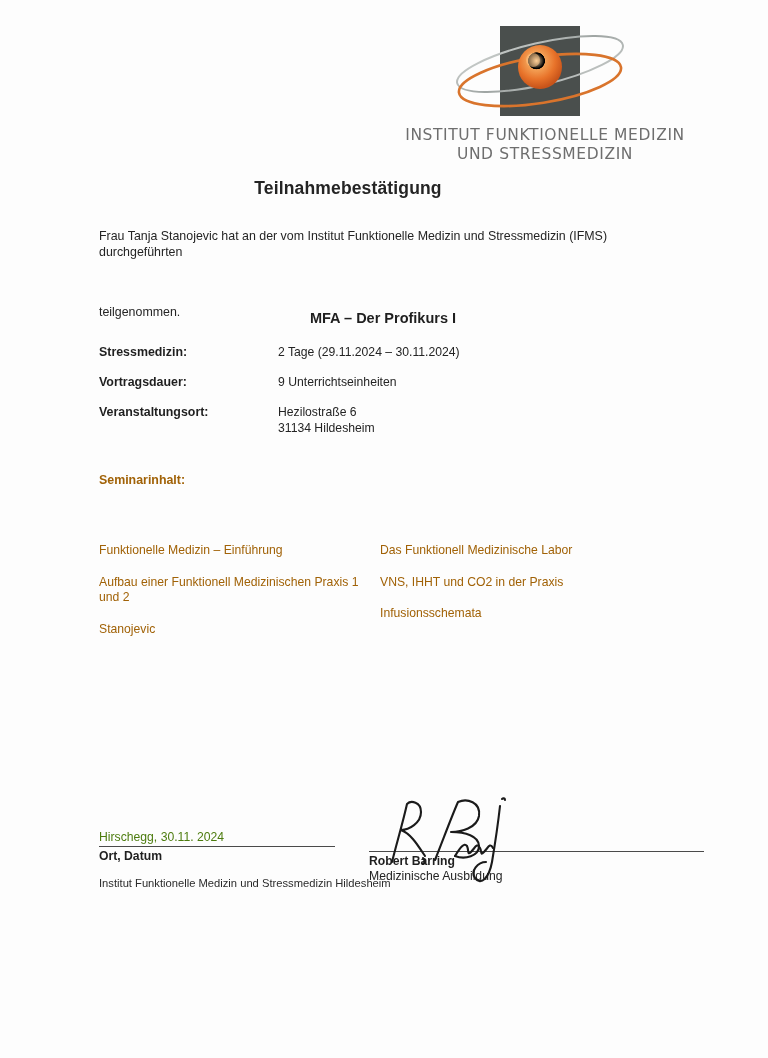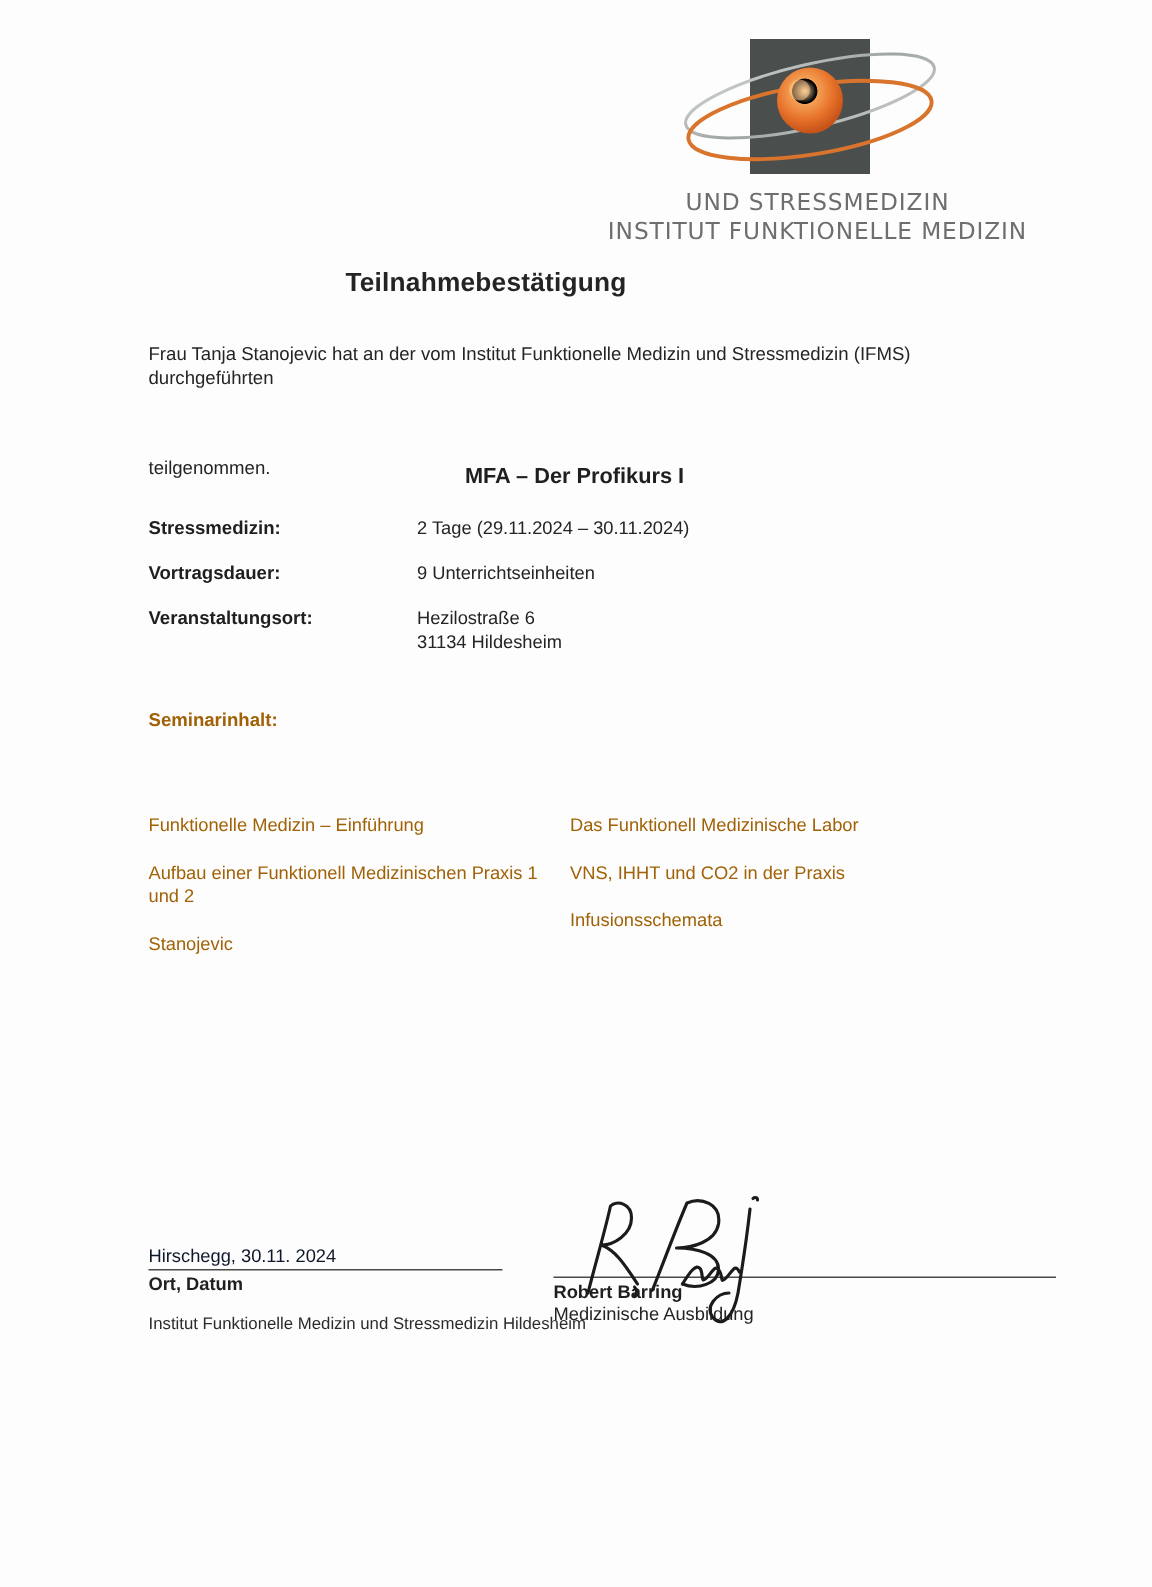--- a/index.html
+++ b/index.html
@@ -55,20 +55,21 @@
   .doc-title {
     position: absolute;
     left: 0;
     top: 178px;
     width: 648px;
     text-align: center;
     font-size: 17.5px;
     font-weight: bold;
     letter-spacing: 0.15px;
     color: #242424;
+    padding-left: 24px;
   }
 
   
   .intro {
     position: absolute;
     left: 99px;
     top: 229px;
     width: 545px;
     font-size: 12.4px;
     line-height: 15.5px;
@@ -163,21 +164,21 @@
     width: 236px;
   }
   .sig-right {
     position: absolute;
     left: 369px;
     top: 790px;
     width: 335px;
   }
   .sig-place {
     font-size: 12.2px;
-    color: #0f172a;
+    color: #4d7c0f;
     padding-bottom: 2px;
   }
   .sig-rule {
     border-bottom: 1.6px solid #4a4a4a;
     width: 100%;
     height: 0;
   }
   .sig-rule.wide { width: 335px; }
   .sig-caption {
     font-size: 12.2px;
@@ -237,22 +238,22 @@
         <ellipse cx="140" cy="58" rx="82" ry="23" fill="none" stroke="#d9742c" stroke-width="2.6" transform="rotate(-9 140 58)"></ellipse>
 
         <circle cx="140" cy="45" r="22" fill="url(#sphereGrad)"></circle>
         <circle cx="133" cy="38" r="7" fill="#ffc98a" opacity="0.55"></circle>
 
         <path d="M 58 50 A 85 21 -13 0 0 222 34" fill="none" stroke="url(#silverGrad)" stroke-width="2" opacity="0"></path>
         <path d="M 62 66 A 82 23 -9 0 0 218 50" fill="none" stroke="#d9742c" stroke-width="2.6" opacity="0"></path>
       </svg>
     </div>
     <div class="logo-text">
+      <div>INSTITUT FUNKTIONELLE MEDIZIN</div>
       <div>UND STRESSMEDIZIN</div>
-      <div>INSTITUT FUNKTIONELLE MEDIZIN</div>
     </div>
   </div>
 
   <div class="doc-title">Teilnahmebestätigung</div>
 
   <div class="intro">Frau Tanja Stanojevic hat an der vom Institut Funktionelle Medizin und Stressmedizin (IFMS) durchgeführten</div>
 
   <div class="course-title">MFA – Der Profikurs I</div>
 
   <div class="participated">teilgenommen.</div>

